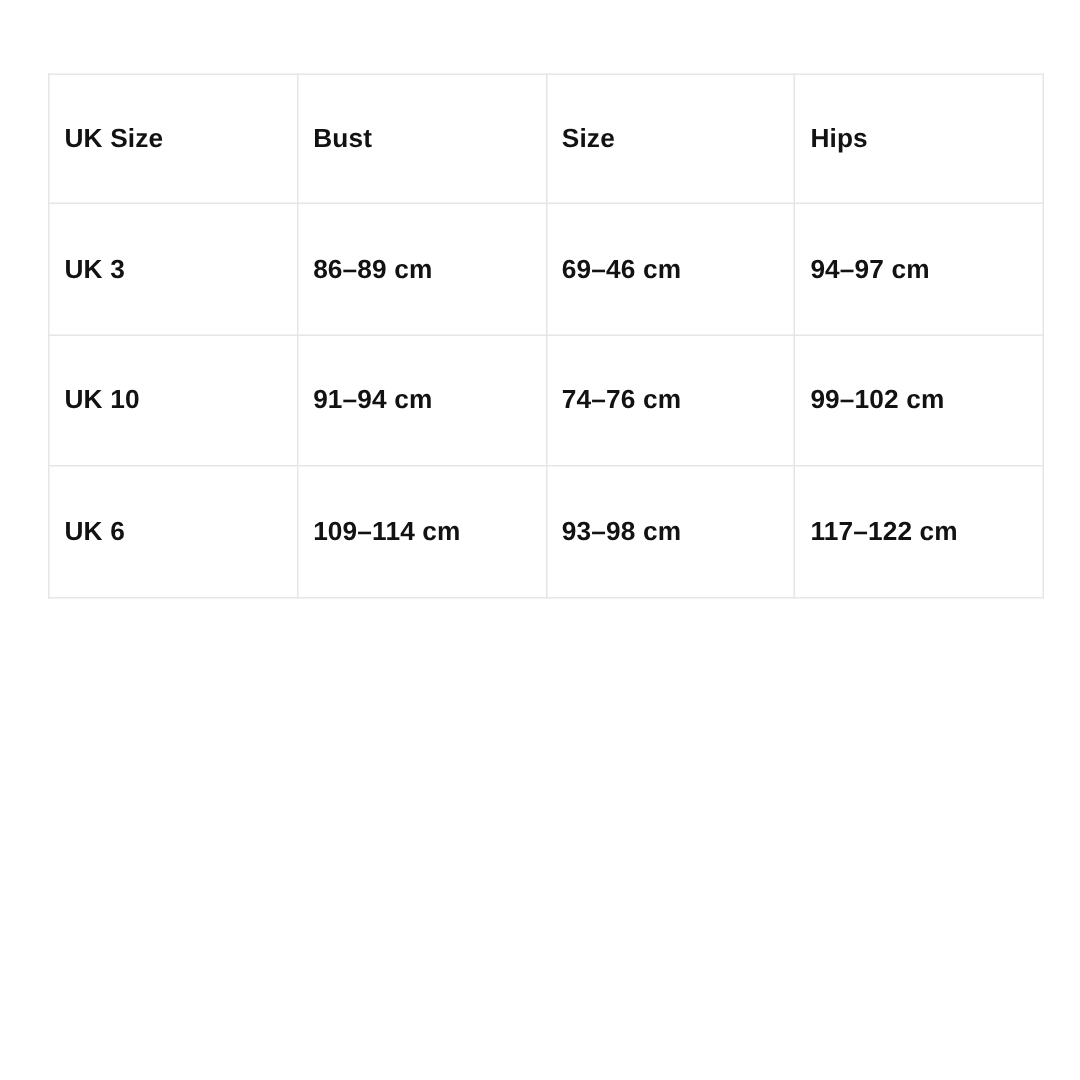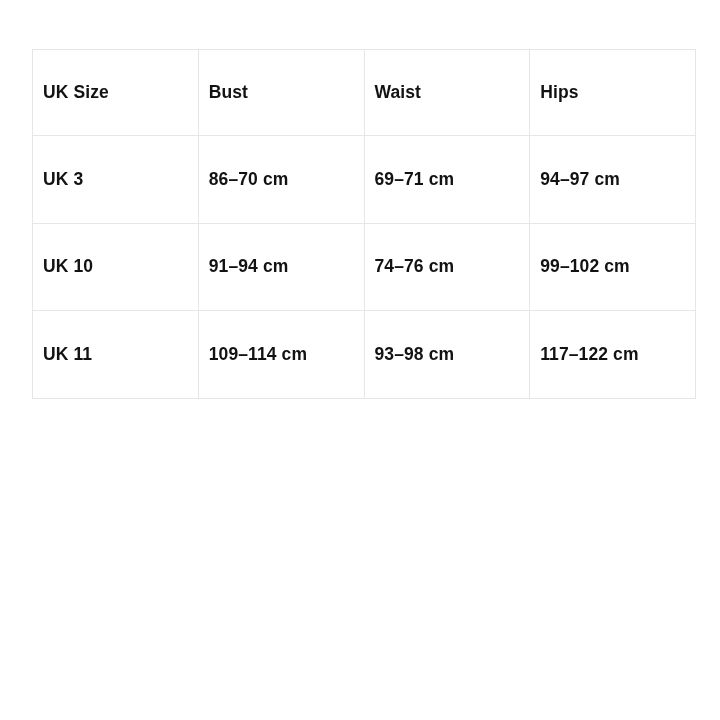--- a/index.html
+++ b/index.html
@@ -73,39 +73,39 @@
       <colgroup>
         <col>
           <col>
           <col>
           <col>
       </colgroup>
       <thead>
         <tr>
           <th>UK Size</th>
           <th>Bust</th>
-          <th>Waist</th>
+          <th>Size</th>
           <th>Hips</th>
         </tr>
       </thead>
       <tbody>
         <tr>
           <td>UK 3</td>
-          <td>86–70 cm</td>
-          <td>69–71 cm</td>
+          <td>86–89 cm</td>
+          <td>69–46 cm</td>
           <td>94–97 cm</td>
         </tr>
         <tr>
           <td>UK 10</td>
           <td>91–94 cm</td>
           <td>74–76 cm</td>
           <td>99–102 cm</td>
         </tr>
         <tr>
-          <td>UK 11</td>
+          <td>UK 6</td>
           <td>109–114 cm</td>
           <td>93–98 cm</td>
           <td>117–122 cm</td>
         </tr>
       </tbody>
     </table>
   </div>
 </div>
 
 </body></html>

